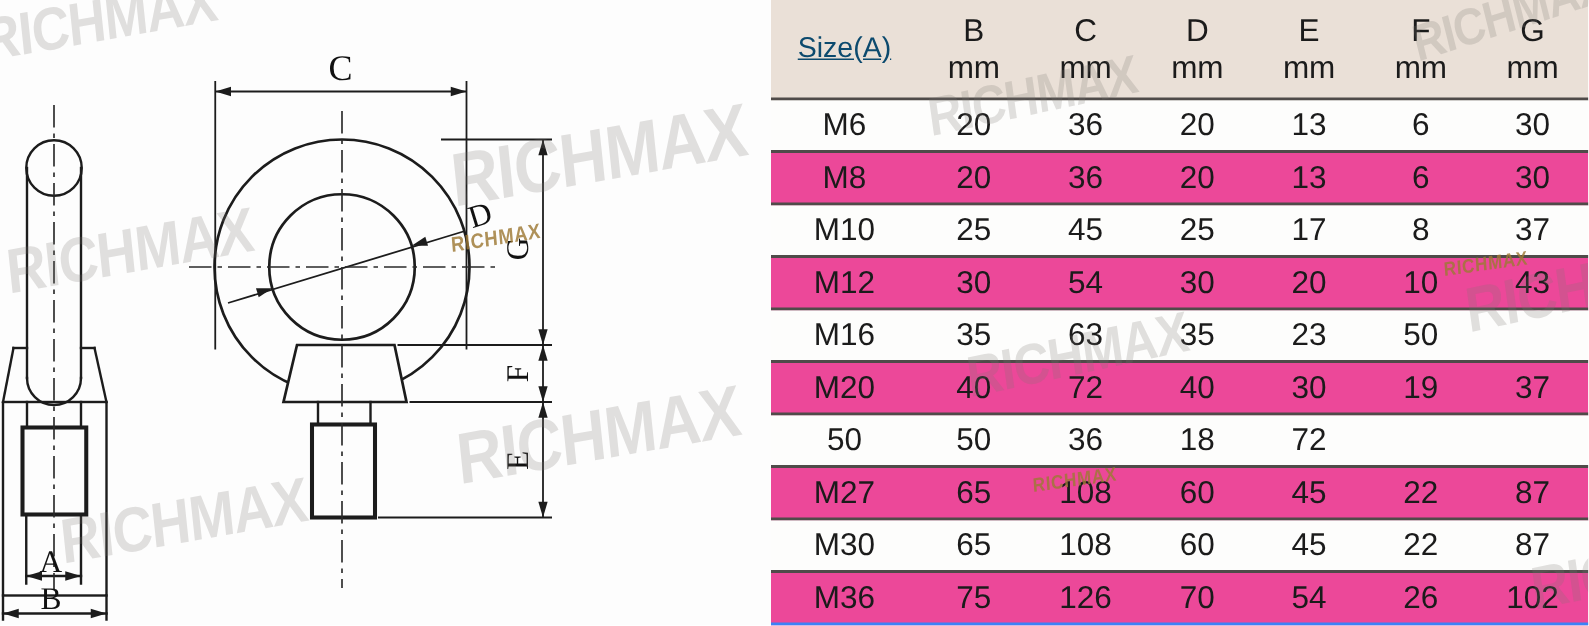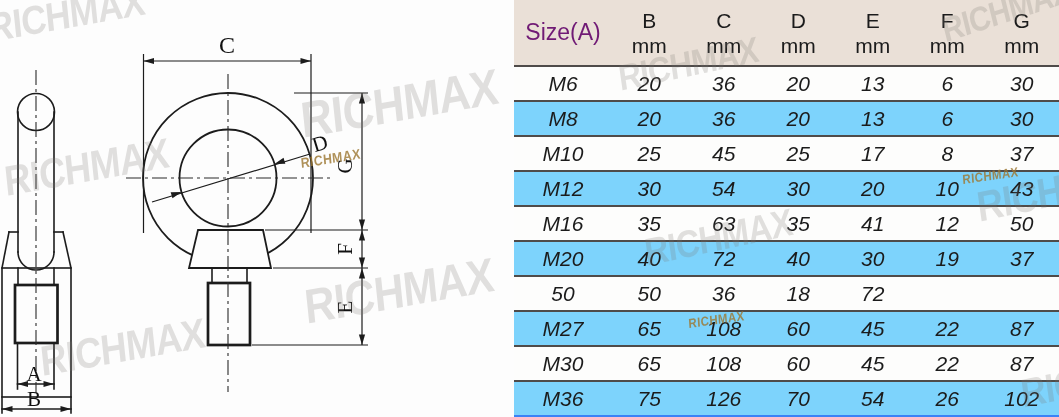--- a/index.html
+++ b/index.html
@@ -6,28 +6,28 @@
   #stage{position:relative;width:1059px;height:417px;overflow:hidden;
          font-family:"Liberation Sans",sans-serif;background:#fdfdfd;}
   
   #drawing-area{position:absolute;left:0;top:0;width:514px;height:417px;background:#fdfdfd;}
   
   #spec-table{position:absolute;left:514px;top:0;width:545px;height:417px;
               color:#151515;}
   .t-header{display:grid;grid-template-columns:98px repeat(6,1fr);height:65px;
             background:#eae0d7;border-bottom:2px solid #4f4b49;}
   .size-head{display:flex;align-items:center;justify-content:center;
-             font-size:23px;color:#701a75;}
+             font-size:19px;color:#0c4a6e;text-decoration:underline;}
   .col-head{display:flex;flex-direction:column;align-items:center;justify-content:center;
             line-height:25px;font-size:21px;color:#1b1b1b;}
   .t-row{display:grid;grid-template-columns:98px repeat(6,1fr);height:33px;
-         border-bottom:2px solid #4f4b49;font-style:italic;}
+         border-bottom:2px solid #4f4b49;}
   .t-row:last-child{border-bottom:8px solid #3b82f6;}
   .t-row.odd{background:#fdfdfc;}
-  .t-row.even{background:#7dd3fc;}
+  .t-row.even{background:#ec4899;}
   .t-cell{display:flex;align-items:center;justify-content:center;
           font-size:21px;color:#1b1b1b;}
   
   #watermark-layer{position:absolute;left:0;top:0;width:1059px;height:417px;
                    pointer-events:none;z-index:50;}
   .wm{position:absolute;font-weight:700;white-space:nowrap;
       transform-origin:left top;letter-spacing:-1px;}
   .wm.gray{color:rgba(122,117,112,0.22);}
   .wm.gold{color:rgba(158,121,52,0.82);letter-spacing:0.5px;}
   svg text{font-family:"Liberation Serif",serif;fill:#111;}
@@ -187,22 +187,21 @@
           <div class="t-cell">30</div>
           <div class="t-cell">20</div>
           <div class="t-cell">10</div>
           <div class="t-cell">43</div>
         </div>
         <div class="t-row odd">
           <div class="t-cell">M16</div>
           <div class="t-cell">35</div>
           <div class="t-cell">63</div>
           <div class="t-cell">35</div>
-          <div class="t-cell">41</div>
-          <div class="t-cell">12</div>
+          <div class="t-cell">23</div>
           <div class="t-cell">50</div>
         </div>
         <div class="t-row even">
           <div class="t-cell">M20</div>
           <div class="t-cell">40</div>
           <div class="t-cell">72</div>
           <div class="t-cell">40</div>
           <div class="t-cell">30</div>
           <div class="t-cell">19</div>
           <div class="t-cell">37</div>

